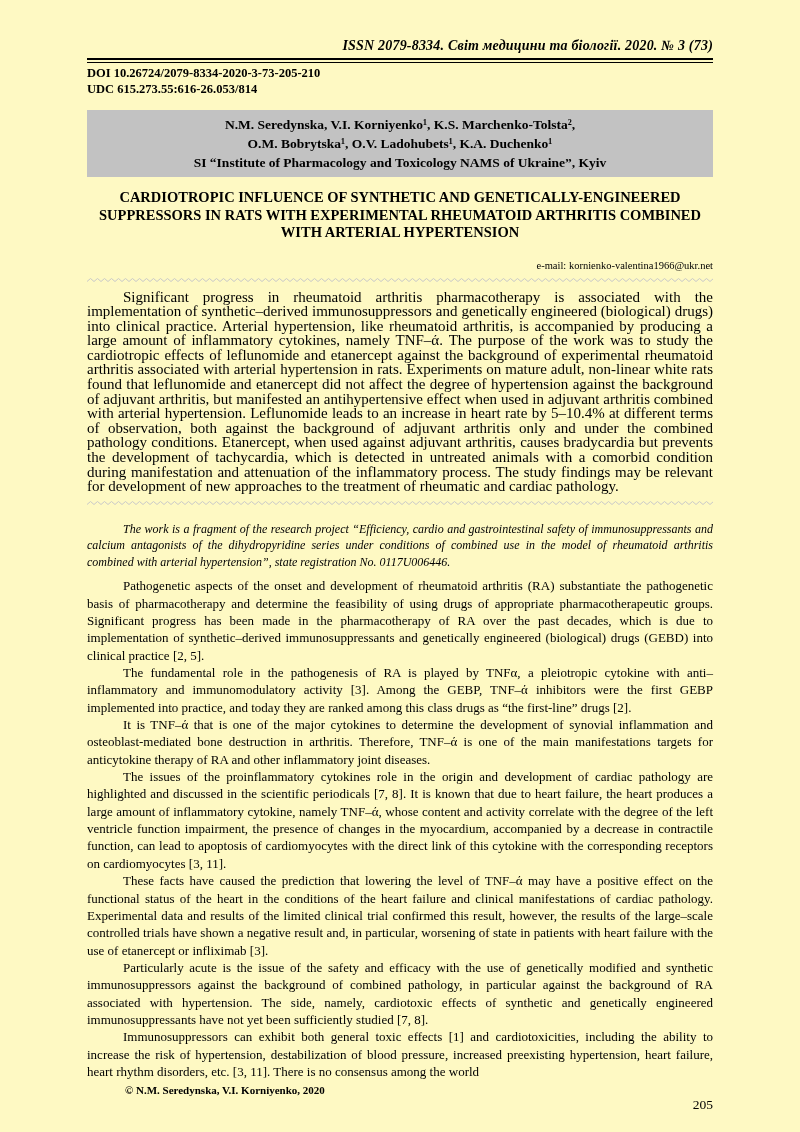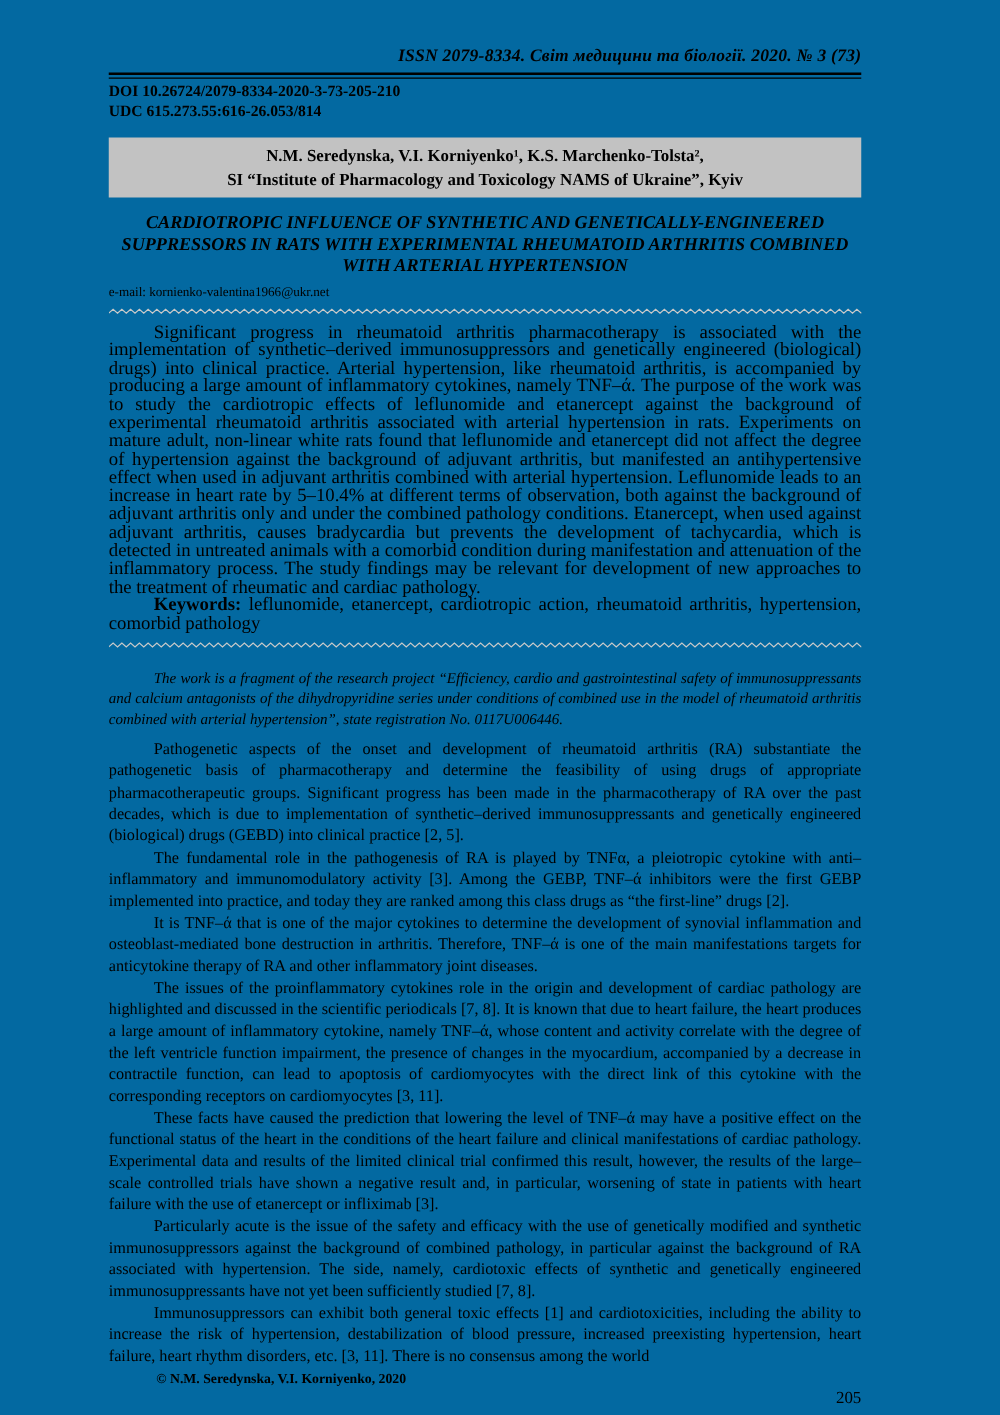--- a/index.html
+++ b/index.html
@@ -2,25 +2,25 @@
 <html><head>
 <meta charset="utf-8">
 <style>
   * { margin: 0; padding: 0; box-sizing: border-box; }
   html, body { background: #888; }
   .page {
     position: relative;
     width: 800px;
     height: 1132px;
     margin: 0 auto;
-    background: #0369a1;
+    background: #fef9c3;
     font-family: "Liberation Serif", "DejaVu Serif", serif;
     color: #000;
     overflow: hidden;
-    padding: 38px 111px 0 87px;
+    padding: 38px 87px 0 87px;
   }
   .issn-line {
     text-align: right;
     font-size: 14px;
     font-weight: bold;
     font-style: italic;
     letter-spacing: 0.2px;
   }
   .header-rule {
     margin-top: 4px;
@@ -43,24 +43,24 @@
     line-height: 19px;
     padding: 5px 6px;
   }
   .article-title {
     margin-top: 12px;
     text-align: center;
     font-weight: bold;
     font-size: 14.5px;
     line-height: 17.5px;
     padding: 0 2px;
-    font-style: italic;
   }
   .email-line {
-    margin-top: 6px;
+    margin-top: 18px;
+    text-align: right;
     font-size: 10.5px;
   }
   .wavy {
     margin-top: 6px;
     height: 6px;
     line-height: 0;
     overflow: hidden;
   }
   .abstract {
     margin-top: 7px;
@@ -105,34 +105,34 @@
   <div class="issn-line">ISSN 2079-8334. Світ медицини та біології. 2020. № 3 (73)</div>
   <div class="header-rule"></div>
 
   <div class="doi-udc">
     <div>DOI 10.26724/2079-8334-2020-3-73-205-210</div>
     <div>UDC 615.273.55:616-26.053/814</div>
   </div>
 
   <div class="authors-box">
     <div>N.M. Seredynska, V.I. Korniyenko¹, K.S. Marchenko-Tolsta²,</div>
+    <div>O.M. Bobrytska¹, O.V. Ladohubets¹, K.A. Duchenko¹</div>
     <div>SI “Institute of Pharmacology and Toxicology NAMS of Ukraine”, Kyiv</div>
   </div>
 
   <div class="article-title">CARDIOTROPIC INFLUENCE OF SYNTHETIC AND GENETICALLY-ENGINEERED SUPPRESSORS IN RATS WITH EXPERIMENTAL RHEUMATOID ARTHRITIS COMBINED WITH ARTERIAL HYPERTENSION</div>
 
   <div class="email-line">e-mail: kornienko-valentina1966@ukr.net</div>
 
   <div class="wavy"><svg width="626" height="6" xmlns="http://www.w3.org/2000/svg">
         <path d="M0 4.5 L3.5 1.5 L7 4.5 L10.5 1.5 L14 4.5 L17.5 1.5 L21 4.5 L24.5 1.5 L28 4.5 L31.5 1.5 L35 4.5 L38.5 1.5 L42 4.5 L45.5 1.5 L49 4.5 L52.5 1.5 L56 4.5 L59.5 1.5 L63 4.5 L66.5 1.5 L70 4.5 L73.5 1.5 L77 4.5 L80.5 1.5 L84 4.5 L87.5 1.5 L91 4.5 L94.5 1.5 L98 4.5 L101.5 1.5 L105 4.5 L108.5 1.5 L112 4.5 L115.5 1.5 L119 4.5 L122.5 1.5 L126 4.5 L129.5 1.5 L133 4.5 L136.5 1.5 L140 4.5 L143.5 1.5 L147 4.5 L150.5 1.5 L154 4.5 L157.5 1.5 L161 4.5 L164.5 1.5 L168 4.5 L171.5 1.5 L175 4.5 L178.5 1.5 L182 4.5 L185.5 1.5 L189 4.5 L192.5 1.5 L196 4.5 L199.5 1.5 L203 4.5 L206.5 1.5 L210 4.5 L213.5 1.5 L217 4.5 L220.5 1.5 L224 4.5 L227.5 1.5 L231 4.5 L234.5 1.5 L238 4.5 L241.5 1.5 L245 4.5 L248.5 1.5 L252 4.5 L255.5 1.5 L259 4.5 L262.5 1.5 L266 4.5 L269.5 1.5 L273 4.5 L276.5 1.5 L280 4.5 L283.5 1.5 L287 4.5 L290.5 1.5 L294 4.5 L297.5 1.5 L301 4.5 L304.5 1.5 L308 4.5 L311.5 1.5 L315 4.5 L318.5 1.5 L322 4.5 L325.5 1.5 L329 4.5 L332.5 1.5 L336 4.5 L339.5 1.5 L343 4.5 L346.5 1.5 L350 4.5 L353.5 1.5 L357 4.5 L360.5 1.5 L364 4.5 L367.5 1.5 L371 4.5 L374.5 1.5 L378 4.5 L381.5 1.5 L385 4.5 L388.5 1.5 L392 4.5 L395.5 1.5 L399 4.5 L402.5 1.5 L406 4.5 L409.5 1.5 L413 4.5 L416.5 1.5 L420 4.5 L423.5 1.5 L427 4.5 L430.5 1.5 L434 4.5 L437.5 1.5 L441 4.5 L444.5 1.5 L448 4.5 L451.5 1.5 L455 4.5 L458.5 1.5 L462 4.5 L465.5 1.5 L469 4.5 L472.5 1.5 L476 4.5 L479.5 1.5 L483 4.5 L486.5 1.5 L490 4.5 L493.5 1.5 L497 4.5 L500.5 1.5 L504 4.5 L507.5 1.5 L511 4.5 L514.5 1.5 L518 4.5 L521.5 1.5 L525 4.5 L528.5 1.5 L532 4.5 L535.5 1.5 L539 4.5 L542.5 1.5 L546 4.5 L549.5 1.5 L553 4.5 L556.5 1.5 L560 4.5 L563.5 1.5 L567 4.5 L570.5 1.5 L574 4.5 L577.5 1.5 L581 4.5 L584.5 1.5 L588 4.5 L591.5 1.5 L595 4.5 L598.5 1.5 L602 4.5 L605.5 1.5 L609 4.5 L612.5 1.5 L616 4.5 L619.5 1.5 L623 4.5 L626.5 1.5 L630 4.5 L633.5 1.5 L637 4.5" fill="none" stroke="#c9c9c9" stroke-width="1"></path>
       </svg></div>
 
   <div class="abstract">
     <p>Significant progress in rheumatoid arthritis pharmacotherapy is associated with the implementation of synthetic–derived immunosuppressors and genetically engineered (biological) drugs) into clinical practice. Arterial hypertension, like rheumatoid arthritis, is accompanied by producing a large amount of inflammatory cytokines, namely TNF–ά. The purpose of the work was to study the cardiotropic effects of leflunomide and etanercept against the background of experimental rheumatoid arthritis associated with arterial hypertension in rats. Experiments on mature adult, non-linear white rats found that leflunomide and etanercept did not affect the degree of hypertension against the background of adjuvant arthritis, but manifested an antihypertensive effect when used in adjuvant arthritis combined with arterial hypertension. Leflunomide leads to an increase in heart rate by 5–10.4% at different terms of observation, both against the background of adjuvant arthritis only and under the combined pathology conditions. Etanercept, when used against adjuvant arthritis, causes bradycardia but prevents the development of tachycardia, which is detected in untreated animals with a comorbid condition during manifestation and attenuation of the inflammatory process. The study findings may be relevant for development of new approaches to the treatment of rheumatic and cardiac pathology.</p>
-    <p class="keywords"><b>Keywords:</b><span> leflunomide, etanercept, cardiotropic action, rheumatoid arthritis, hypertension, comorbid pathology</span></p>
   </div>
 
   <div class="wavy"><svg width="626" height="6" xmlns="http://www.w3.org/2000/svg">
         <path d="M0 4.5 L3.5 1.5 L7 4.5 L10.5 1.5 L14 4.5 L17.5 1.5 L21 4.5 L24.5 1.5 L28 4.5 L31.5 1.5 L35 4.5 L38.5 1.5 L42 4.5 L45.5 1.5 L49 4.5 L52.5 1.5 L56 4.5 L59.5 1.5 L63 4.5 L66.5 1.5 L70 4.5 L73.5 1.5 L77 4.5 L80.5 1.5 L84 4.5 L87.5 1.5 L91 4.5 L94.5 1.5 L98 4.5 L101.5 1.5 L105 4.5 L108.5 1.5 L112 4.5 L115.5 1.5 L119 4.5 L122.5 1.5 L126 4.5 L129.5 1.5 L133 4.5 L136.5 1.5 L140 4.5 L143.5 1.5 L147 4.5 L150.5 1.5 L154 4.5 L157.5 1.5 L161 4.5 L164.5 1.5 L168 4.5 L171.5 1.5 L175 4.5 L178.5 1.5 L182 4.5 L185.5 1.5 L189 4.5 L192.5 1.5 L196 4.5 L199.5 1.5 L203 4.5 L206.5 1.5 L210 4.5 L213.5 1.5 L217 4.5 L220.5 1.5 L224 4.5 L227.5 1.5 L231 4.5 L234.5 1.5 L238 4.5 L241.5 1.5 L245 4.5 L248.5 1.5 L252 4.5 L255.5 1.5 L259 4.5 L262.5 1.5 L266 4.5 L269.5 1.5 L273 4.5 L276.5 1.5 L280 4.5 L283.5 1.5 L287 4.5 L290.5 1.5 L294 4.5 L297.5 1.5 L301 4.5 L304.5 1.5 L308 4.5 L311.5 1.5 L315 4.5 L318.5 1.5 L322 4.5 L325.5 1.5 L329 4.5 L332.5 1.5 L336 4.5 L339.5 1.5 L343 4.5 L346.5 1.5 L350 4.5 L353.5 1.5 L357 4.5 L360.5 1.5 L364 4.5 L367.5 1.5 L371 4.5 L374.5 1.5 L378 4.5 L381.5 1.5 L385 4.5 L388.5 1.5 L392 4.5 L395.5 1.5 L399 4.5 L402.5 1.5 L406 4.5 L409.5 1.5 L413 4.5 L416.5 1.5 L420 4.5 L423.5 1.5 L427 4.5 L430.5 1.5 L434 4.5 L437.5 1.5 L441 4.5 L444.5 1.5 L448 4.5 L451.5 1.5 L455 4.5 L458.5 1.5 L462 4.5 L465.5 1.5 L469 4.5 L472.5 1.5 L476 4.5 L479.5 1.5 L483 4.5 L486.5 1.5 L490 4.5 L493.5 1.5 L497 4.5 L500.5 1.5 L504 4.5 L507.5 1.5 L511 4.5 L514.5 1.5 L518 4.5 L521.5 1.5 L525 4.5 L528.5 1.5 L532 4.5 L535.5 1.5 L539 4.5 L542.5 1.5 L546 4.5 L549.5 1.5 L553 4.5 L556.5 1.5 L560 4.5 L563.5 1.5 L567 4.5 L570.5 1.5 L574 4.5 L577.5 1.5 L581 4.5 L584.5 1.5 L588 4.5 L591.5 1.5 L595 4.5 L598.5 1.5 L602 4.5 L605.5 1.5 L609 4.5 L612.5 1.5 L616 4.5 L619.5 1.5 L623 4.5 L626.5 1.5 L630 4.5 L633.5 1.5 L637 4.5" fill="none" stroke="#c9c9c9" stroke-width="1"></path>
       </svg></div>
 
   <div class="project-note">The work is a fragment of the research project “Efficiency, cardio and gastrointestinal safety of immunosuppressants and calcium antagonists of the dihydropyridine series under conditions of combined use in the model of rheumatoid arthritis combined with arterial hypertension”, state registration No. 0117U006446.</div>
 
   <div class="body-text">
     <p>Pathogenetic aspects of the onset and development of rheumatoid arthritis (RA) substantiate the pathogenetic basis of pharmacotherapy and determine the feasibility of using drugs of appropriate pharmacotherapeutic groups. Significant progress has been made in the pharmacotherapy of RA over the past decades, which is due to implementation of synthetic–derived immunosuppressants and genetically engineered (biological) drugs (GEBD) into clinical practice [2, 5].</p>

